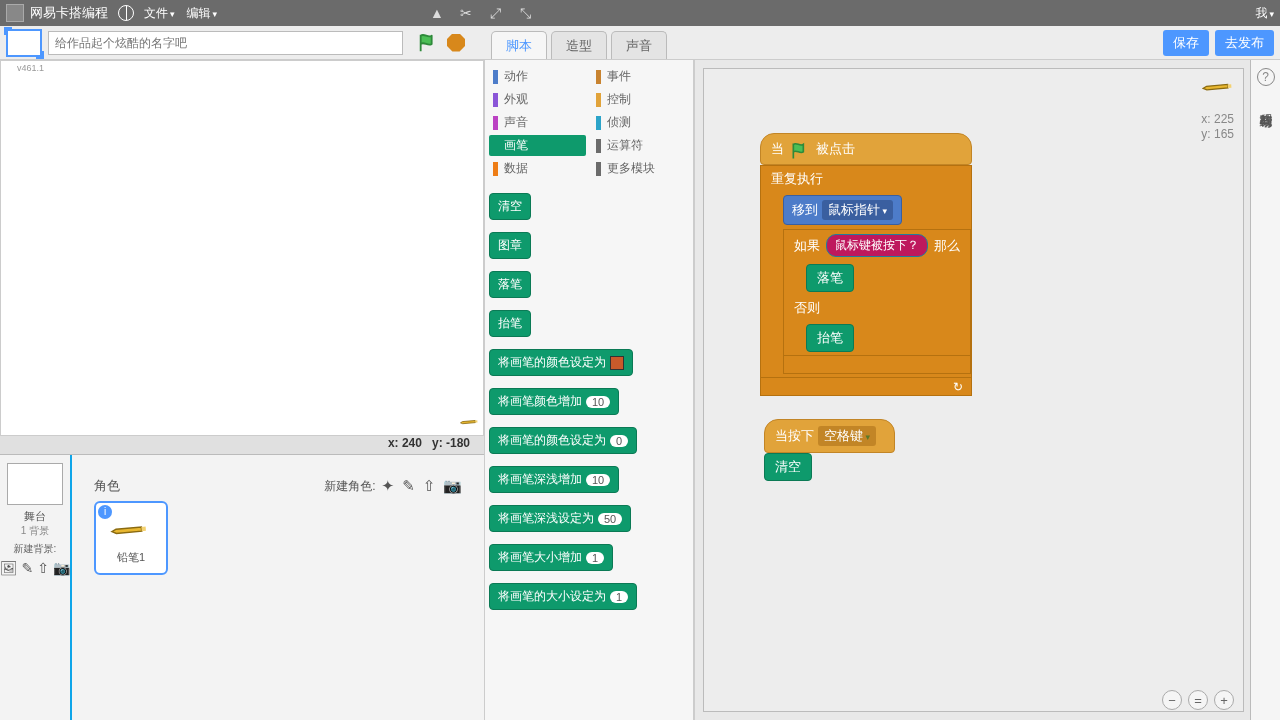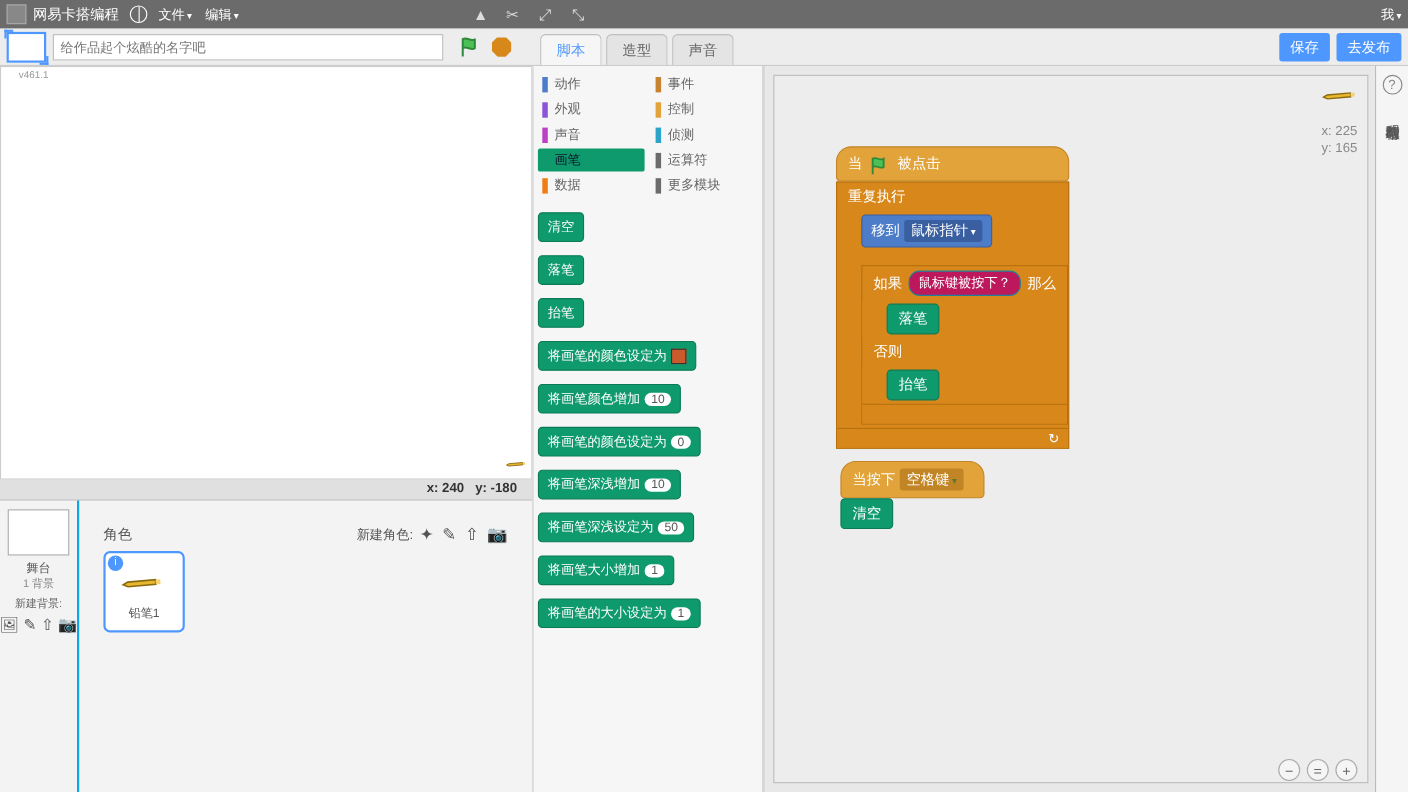--- a/index.html
+++ b/index.html
@@ -59,21 +59,21 @@
 .sprite{width:74px;height:74px;border:2px solid #4d97ff;border-radius:6px;background:#fff;margin-top:6px;display:flex;flex-direction:column;align-items:center;justify-content:center;position:relative;cursor:pointer;}
 .sprite .info{position:absolute;top:2px;left:2px;width:14px;height:14px;border-radius:50%;background:#4d97ff;color:#fff;font-size:10px;line-height:14px;text-align:center;}
 .sprite svg{width:36px;height:36px;}
 .sprite .name{font-size:11px;color:#555;margin-top:2px;}
 
 
 #catcol { width:210px; background:#f6f6f6; border-left:1px solid #ccc; border-right:1px solid #ccc; padding:6px 4px; overflow-y:auto; }
 #catgrid{display:grid;grid-template-columns:1fr 1fr;gap:2px 6px;margin-bottom:8px;}
 .cat{display:flex;align-items:center;padding:2px 4px;font-size:12px;color:#666;cursor:pointer;border-radius:2px;}
 .cat .swatch{width:5px;height:14px;margin-right:6px;}
-.cat.active{background:#0e9a6c;color:#0f172a;}
+.cat.active{background:#0e9a6c;color:#ffffff;}
 
 .pblock{background:#0e9a6c;color:#fff;border-radius:4px;padding:4px 8px;margin:6px 0;display:inline-flex;align-items:center;font-size:12px;cursor:grab;border:1px solid #0b7a55;}
 .pblock .oval{background:#fff;color:#555;border-radius:10px;padding:0 6px;margin-left:4px;font-size:11px;}
 .pblock .colorsq{width:14px;height:14px;background:#c85a2b;border:1px solid #333;margin-left:4px;}
 
 
 #scriptarea{flex:1;background:#e8e8e8;position:relative;border-left:1px solid #ccc;}
 #scriptcanvas{position:absolute;inset:8px 36px 8px 8px;background:#ededed;border:1px solid #bbb;}
 #pen-indicator{position:absolute;top:12px;right:46px;width:30px;height:30px;}
 #xy{position:absolute;top:52px;right:46px;text-align:right;color:#888;font-size:12px;line-height:15px;}
@@ -234,20 +234,21 @@
       <div class="cat">
           <span class="swatch" style="background:#ee7d16"></span>
           <span>数据</span>
         </div>
       <div class="cat">
           <span class="swatch" style="background:#6b6b6b"></span>
           <span>更多模块</span>
         </div>
     </div>
     <div><span class="pblock">清空</span></div>
+    <div><span class="pblock">图章</span></div>
     <div><span class="pblock">落笔</span></div>
     <div><span class="pblock">抬笔</span></div>
     <div><span class="pblock">
           <span>将画笔的颜色设定为</span>
           <span class="colorsq"></span>
         </span></div>
     <div><span class="pblock">
           <span>将画笔颜色增加</span>
           <span class="oval">10</span>
         </span></div>
@@ -285,21 +286,21 @@
           <span>被点击</span>
         </div>
         <div class="cblock">
           <div class="lab">重复执行</div>
           <div class="arm">
               <div class="inner-stack">
             <div class="motion">
                   <span>移到</span>
                   <span class="dd">鼠标指针</span>
                 </div>
-            <div class="cblock ifelse" style="margin-top:16px;">
+            <div class="cblock ifelse" style="margin-top:4px;">
               <div class="cond">
                     <span>如果</span>
                     <span class="sensing">鼠标键被按下？</span>
                     <span>那么</span>
                   </div>
               <div class="arm">
                     <div class="inner-stack"><span class="pen">落笔</span></div>
                   </div>
               <div class="lab">否则</div>
               <div class="arm">

